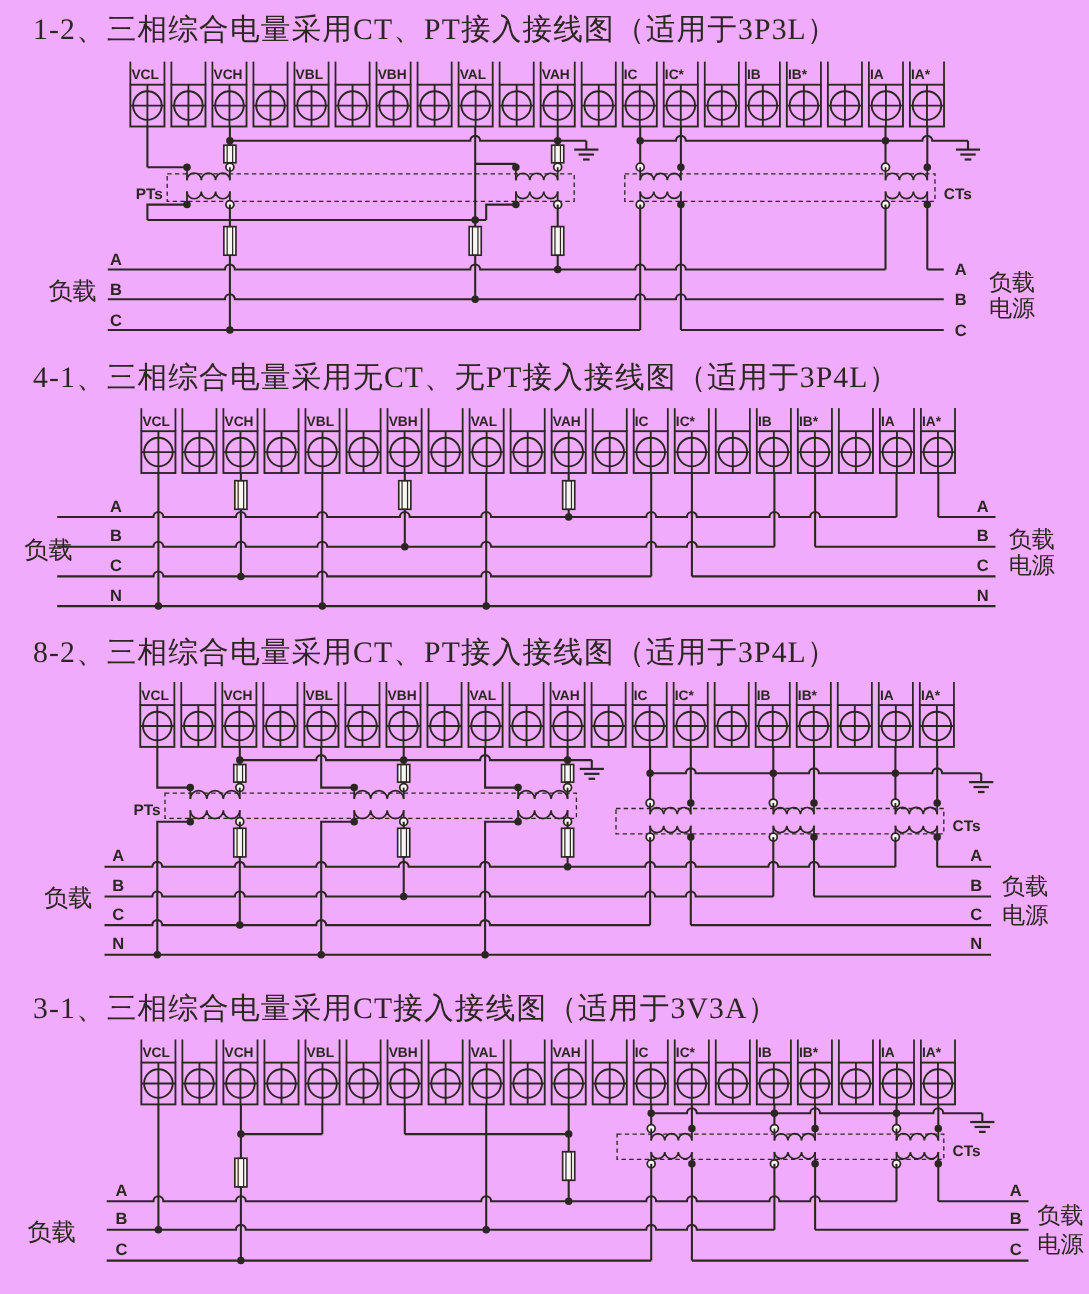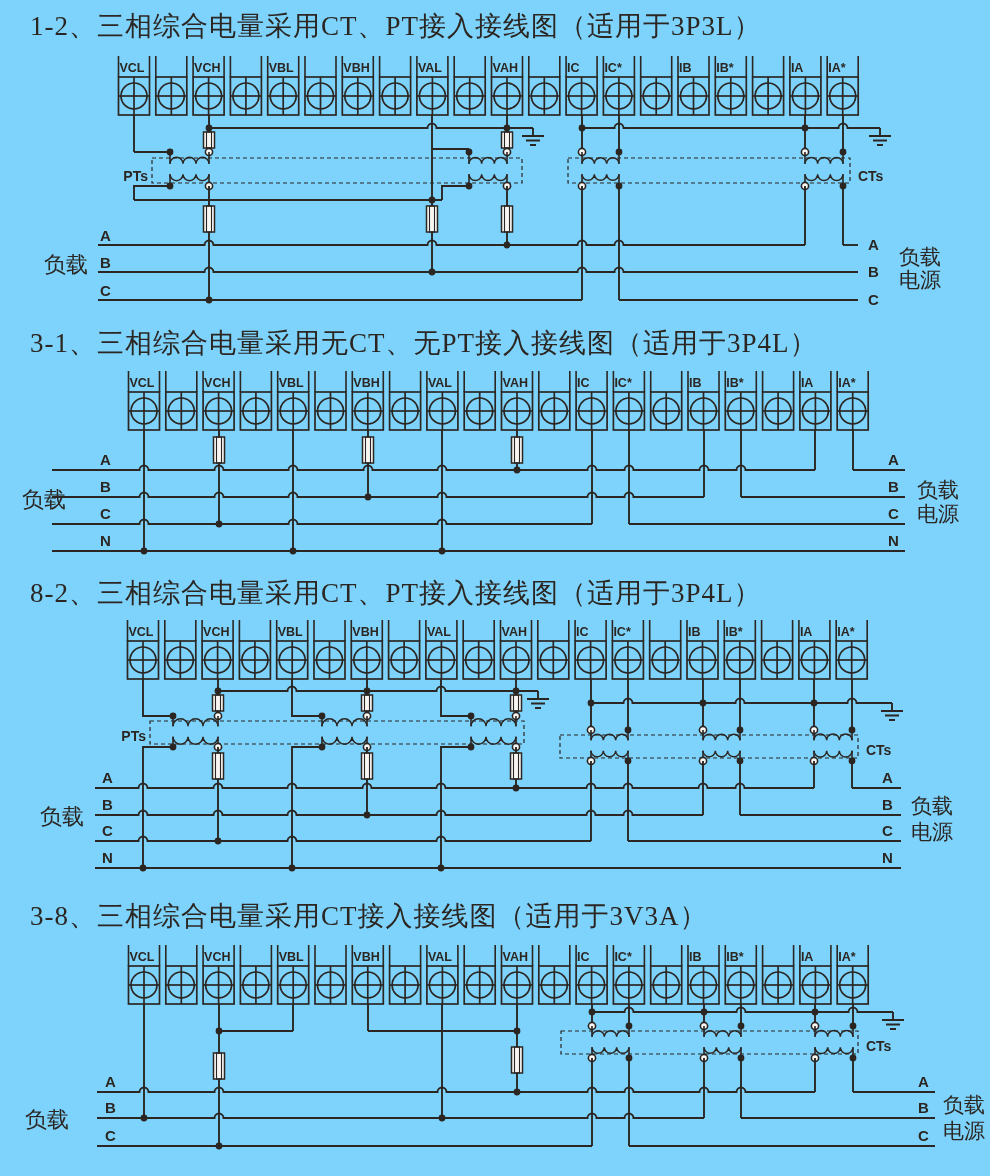--- a/index.html
+++ b/index.html
@@ -1,30 +1,30 @@
 <!DOCTYPE html>
 <html><head>
 <meta charset="utf-8">
 <style>
   html,body{margin:0;padding:0;}
   body{background:#e9e8e6;font-family:"Liberation Sans",sans-serif;}
-  #app{position:relative;width:990px;height:1176px;background:#7dd3fc;overflow:hidden;margin:0 auto;}
+  #app{position:relative;width:990px;height:1176px;background:#f0abfc;overflow:hidden;margin:0 auto;}
   #art{position:absolute;left:0;top:0;}
   .title{position:absolute;left:30px;width:945px;font-family:"Liberation Serif","DejaVu Serif",serif;
          font-size:27px;font-weight:400;color:#2b2622;letter-spacing:1px;white-space:nowrap;}
   svg text{font-family:"Liberation Sans","DejaVu Sans",sans-serif;}
 </style>
 </head>
 <body>
 
 <div id="app">
   <div class="title" style="top:8px">1-2、三相综合电量采用CT、PT接入接线图（适用于3P3L）</div>
-  <div class="title" style="top:325px">3-1、三相综合电量采用无CT、无PT接入接线图（适用于3P4L）</div>
+  <div class="title" style="top:325px">4-1、三相综合电量采用无CT、无PT接入接线图（适用于3P4L）</div>
   <div class="title" style="top:575px">8-2、三相综合电量采用CT、PT接入接线图（适用于3P4L）</div>
-  <div class="title" style="top:898px">3-8、三相综合电量采用CT接入接线图（适用于3V3A）</div>
+  <div class="title" style="top:898px">3-1、三相综合电量采用CT接入接线图（适用于3V3A）</div>
   <svg id="art" width="990" height="1176" viewBox="0 0 990 1176">
       <g>
         <g>
           <g>
             <line x1="118.5" y1="56" x2="118.5" y2="77" stroke="#2b2622" stroke-width="1.6"></line>
             <line x1="149.5" y1="56" x2="149.5" y2="77" stroke="#2b2622" stroke-width="1.6"></line>
             <rect x="118.5" y="77" width="31" height="38" fill="none" stroke="#2b2622" stroke-width="1.7"></rect>
             <circle cx="134" cy="96" r="13" fill="none" stroke="#2b2622" stroke-width="1.7"></circle>
             <line x1="118.5" y1="96" x2="149.5" y2="96" stroke="#2b2622" stroke-width="1.7"></line>
             <line x1="134" y1="77" x2="134" y2="115" stroke="#2b2622" stroke-width="1.7"></line>

